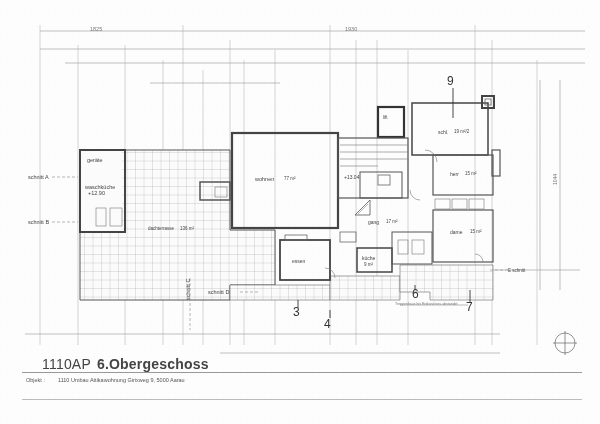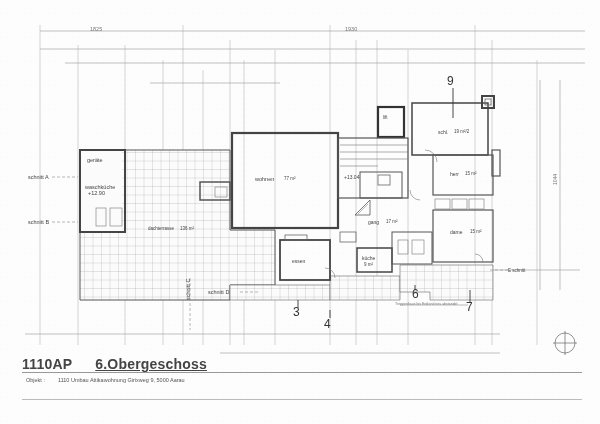--- a/index.html
+++ b/index.html
@@ -1,21 +1,21 @@
 <!DOCTYPE html>
 <html><head>
 <meta charset="utf-8">
 <style>
   html, body { margin:0; padding:0; background:#fff; }
   body { width:600px; height:424px; position:relative; overflow:hidden; font-family:"Liberation Sans", sans-serif; color:#333; }
   .sheet { position:absolute; left:0; top:0; width:600px; height:424px; background:#fdfdfd; }
   svg { position:absolute; left:0; top:0; }
   .title { position:absolute; left:22px; top:356px; font-size:14px; color:#444; letter-spacing:0.2px; }
-  .title .code { font-weight:bold; }
-  .title .floor { font-weight:bold; margin-left:23px;text-decoration:underline; }
+  .title .code { font-weight:normal;margin-left:20px; }
+  .title .floor { font-weight:bold; margin-left:6px; }
   .rule { position:absolute; left:22px; top:372px; width:560px; height:1px; background:#999; }
   .obj { position:absolute; left:26px; top:377px; font-size:5.5px; color:#555; }
   .obj .lbl { display:inline-block; width:32px; }
   .rule2 { position:absolute; left:22px; top:399px; width:560px; height:1px; background:#bbb; }
   .lab { position:absolute; font-size:5.5px; color:#444; white-space:nowrap; }
   .big { position:absolute; font-size:12px; color:#333; }
   .dim { position:absolute; font-size:4px; color:#777; white-space:nowrap; }
 </style>
 </head>
 <body>

